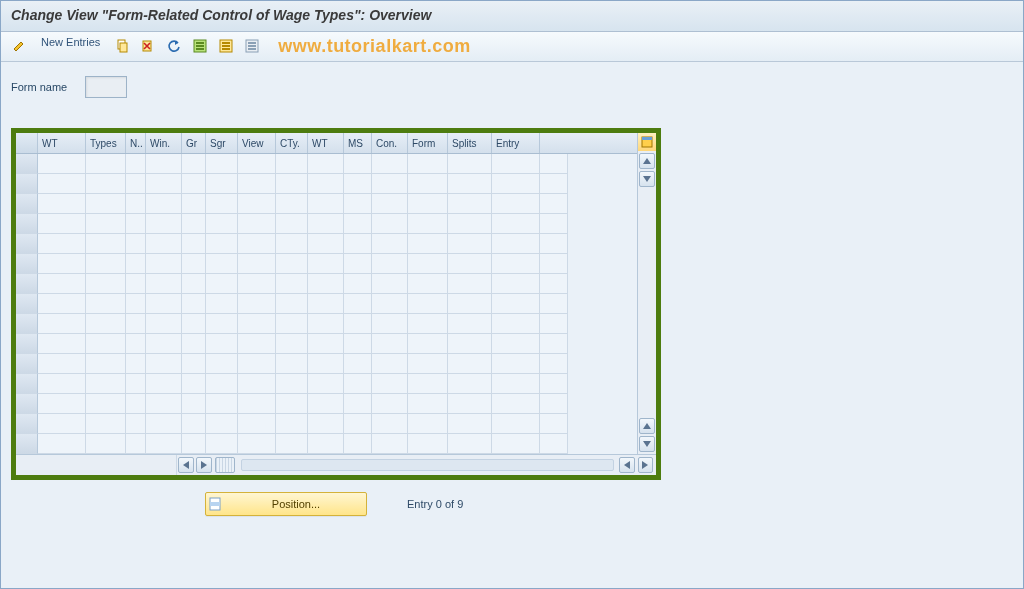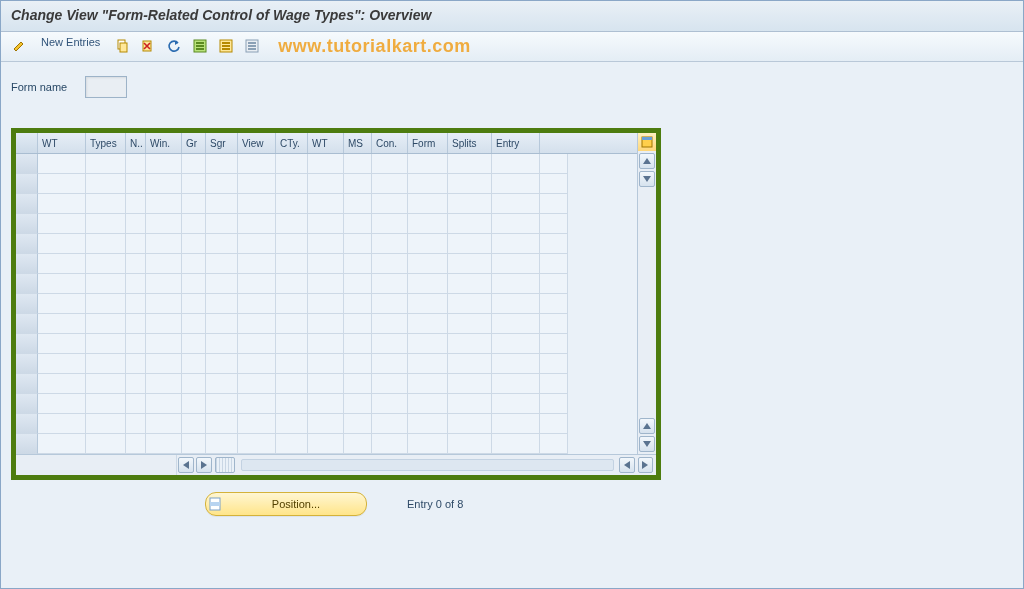--- a/index.html
+++ b/index.html
@@ -27,21 +27,21 @@
   .vs-btn{width:14px;height:14px;background:linear-gradient(#f2f7fc,#d6e2ee);border:1px solid #9fb5cb;border-radius:2px;display:flex;align-items:center;justify-content:center;cursor:pointer}
   .hscroll{height:20px;border-top:1px solid #b6c8da;display:flex;align-items:center;background:#e8eef5}
   .hs-spacer{width:160px;height:100%;border-right:1px solid #cdd9e6}
   .hs-btn{width:14px;height:14px;background:linear-gradient(#f2f7fc,#d6e2ee);border:1px solid #9fb5cb;border-radius:2px;display:flex;align-items:center;justify-content:center;cursor:pointer;margin:0 1px}
   .hs-grip{width:18px;height:14px;background:repeating-linear-gradient(90deg,#c9d6e4 0 1px,#eaf1f8 1px 3px);border:1px solid #9fb5cb;border-radius:2px;margin:0 2px}
   .hs-track{flex:1;height:10px;background:#dde7f1;border:1px solid #c3d2e2;border-radius:2px;margin:0 4px}
   .hs-end{width:36px;display:flex;justify-content:flex-end;padding-right:2px;gap:1px}
   .table-settings{width:18px;height:18px;border-left:1px solid #b6c8da;background:linear-gradient(#fff1c2,#ffd778);display:flex;align-items:center;justify-content:center;cursor:pointer}
   
   .grid-footer{display:flex;align-items:center;gap:40px;margin-top:12px;padding-left:194px}
-  .pos-btn{width:160px;height:22px;background:linear-gradient(#fff6d2,#ffe58a);border:1px solid #d4b23a;border-radius:11px;display:flex;align-items:center;cursor:pointer;box-shadow:0 1px 0 rgba(0,0,0,.05)}
+  .pos-btn{width:160px;height:22px;background:linear-gradient(#fff6d2,#ffe58a);border:1px solid #d4b23a;border-radius:2px;display:flex;align-items:center;cursor:pointer;box-shadow:0 1px 0 rgba(0,0,0,.05)}
   .pos-icon{width:20px;display:flex;align-items:center;justify-content:center}
   .pos-label{flex:1;text-align:center;color:#534100}
   .entry-text{color:#2e4a67}
   .tri{width:0;height:0}
   .tri-up{border-left:4px solid transparent;border-right:4px solid transparent;border-bottom:6px solid #5a7390}
   .tri-down{border-left:4px solid transparent;border-right:4px solid transparent;border-top:6px solid #5a7390}
   .tri-left{border-top:4px solid transparent;border-bottom:4px solid transparent;border-right:6px solid #5a7390}
   .tri-right{border-top:4px solid transparent;border-bottom:4px solid transparent;border-left:6px solid #5a7390}
   svg{display:block}
 </style>
@@ -457,16 +457,16 @@
     <div class="grid-footer">
       <div class="pos-btn">
         <span class="pos-icon">
           <svg width="14" height="14">
               <rect x="1" y="1" width="10" height="12" fill="#fff" stroke="#7aa0c8"></rect>
               <rect x="1" y="5" width="10" height="4" fill="#b8d4f0"></rect>
             </svg>
         </span>
         <span class="pos-label">Position...</span>
       </div>
-      <span class="entry-text">Entry 0 of 8</span>
+      <span class="entry-text">Entry 0 of 9</span>
     </div>
   </div>
 </div>
 
 </body></html>

